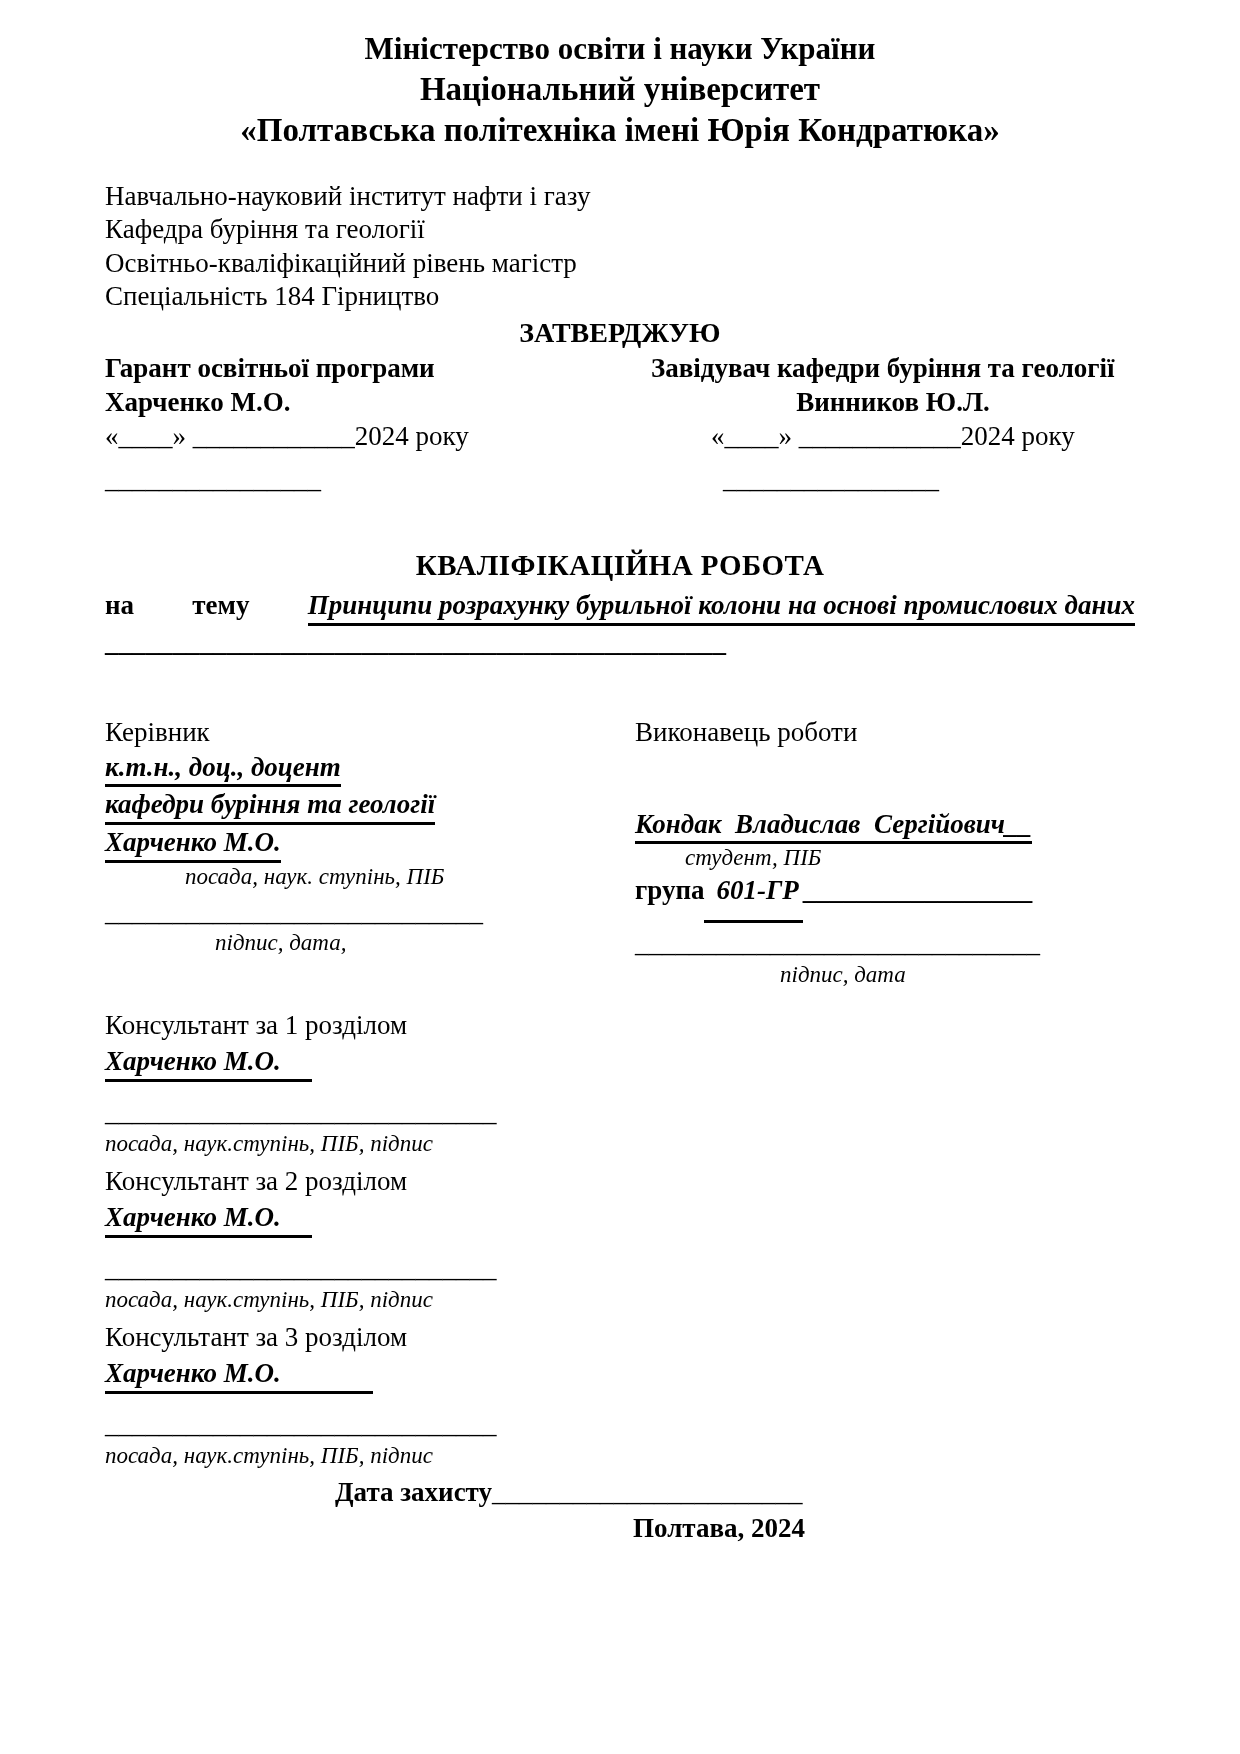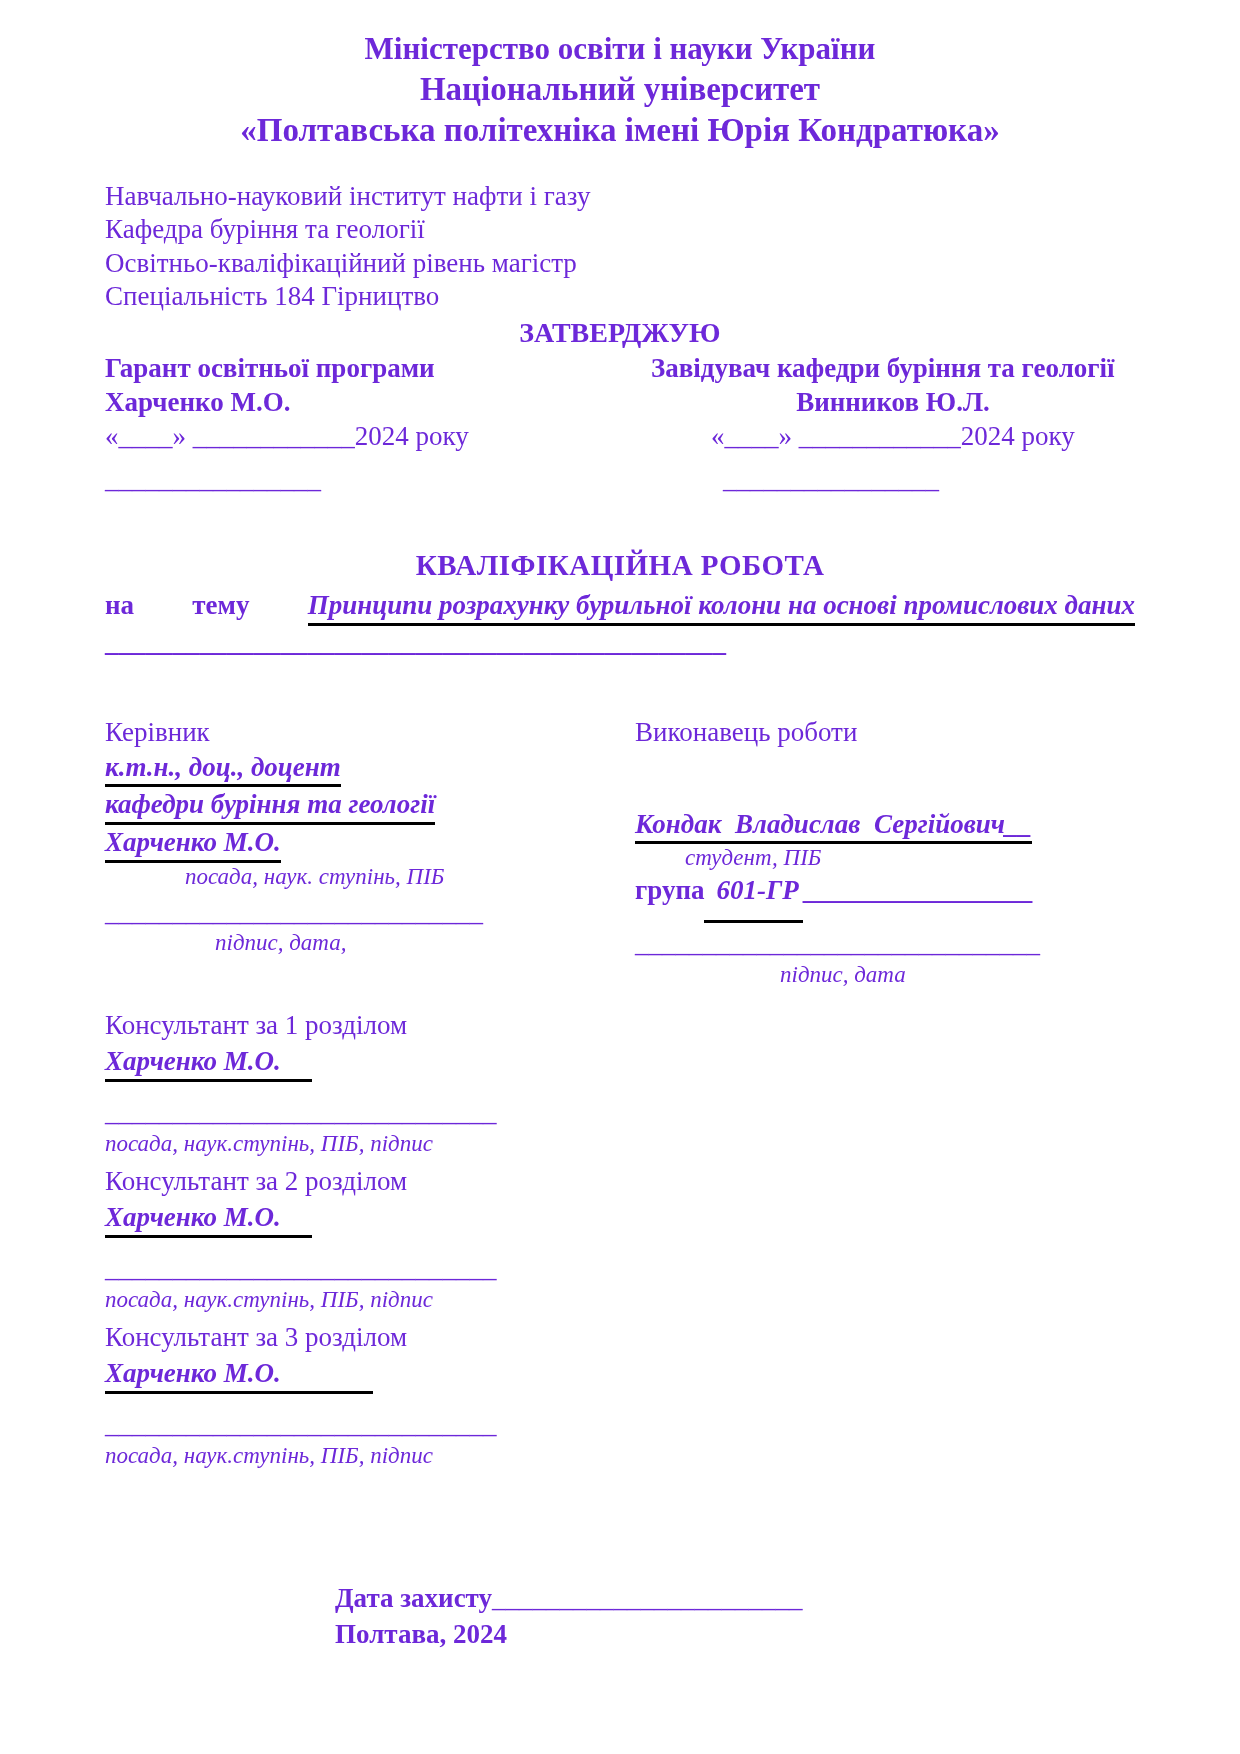--- a/index.html
+++ b/index.html
@@ -1,20 +1,20 @@
 <!DOCTYPE html>
 <html lang="uk"><head>
 <meta charset="utf-8">
 <style>
   * { margin:0; padding:0; box-sizing:border-box; }
   html,body { background:#ffffff; }
   .page {
     position:relative;
     width:1240px; height:1754px;
-    background:#ffffff; color:#6d28d9;
+    background:#ffffff; color:#000000;
     font-family:"Liberation Serif","DejaVu Serif",serif;
     font-size:27px; line-height:1.25;
     overflow:hidden;
   }
   .content { padding:30px 105px 0 105px; }
 
   .hdr-ministry { font-size:31px; font-weight:bold; text-align:center; }
   .hdr-univ     { font-size:33px; font-weight:bold; text-align:center; }
 
   .info { margin-top:30px; line-height:1.12; }
@@ -61,24 +61,24 @@
 
   .group-line { font-weight:bold; margin-top:1px; }
   .group-value { padding:0 4px 12px 12px; }
 
   .consultants { margin-top:20px; }
   .consultant { margin-top:7px; }
   .consultant .name-u { min-width:207px; margin-top:2px; }
   .consultant .name-u.wide { min-width:268px; }
   .consultant .line { margin-top:14px; }
 
-  .footer { position:absolute; left:335px; top:1582px; width:470px; }
+  .footer { position:absolute; left:335px; top:1476px; width:470px; }
   .footer .line1 { font-weight:bold; white-space:nowrap; }
   .footer .line1 .dash { font-weight:normal; }
-  .footer .line2 { font-weight:bold; text-align:left; margin-top:2px; }
+  .footer .line2 { font-weight:bold; text-align:right; margin-top:2px; }
 </style>
 </head>
 <body>
 
 <div class="page">
   <div class="content">
 
     <div class="hdr-ministry">Міністерство освіти і науки України</div>
     <div class="hdr-univ">Національний університет</div>
     <div class="hdr-univ">«Полтавська політехніка імені Юрія Кондратюка»</div>

